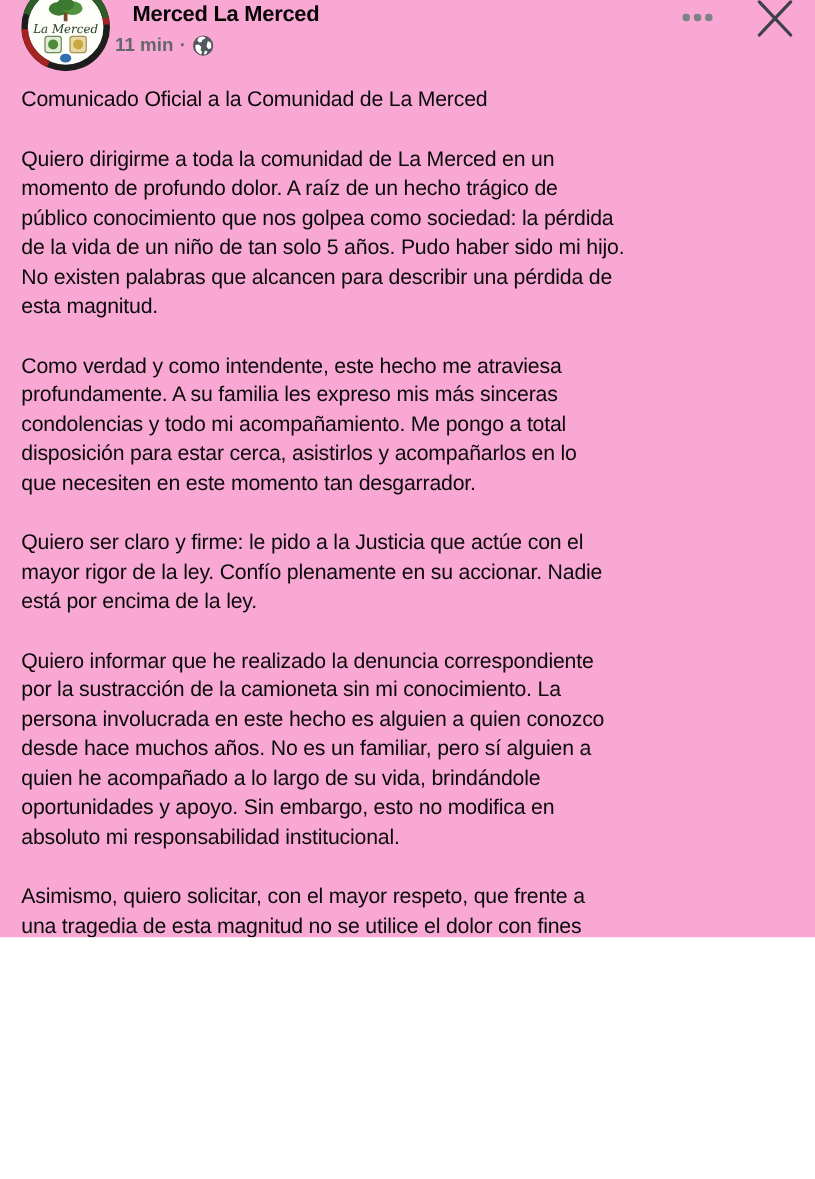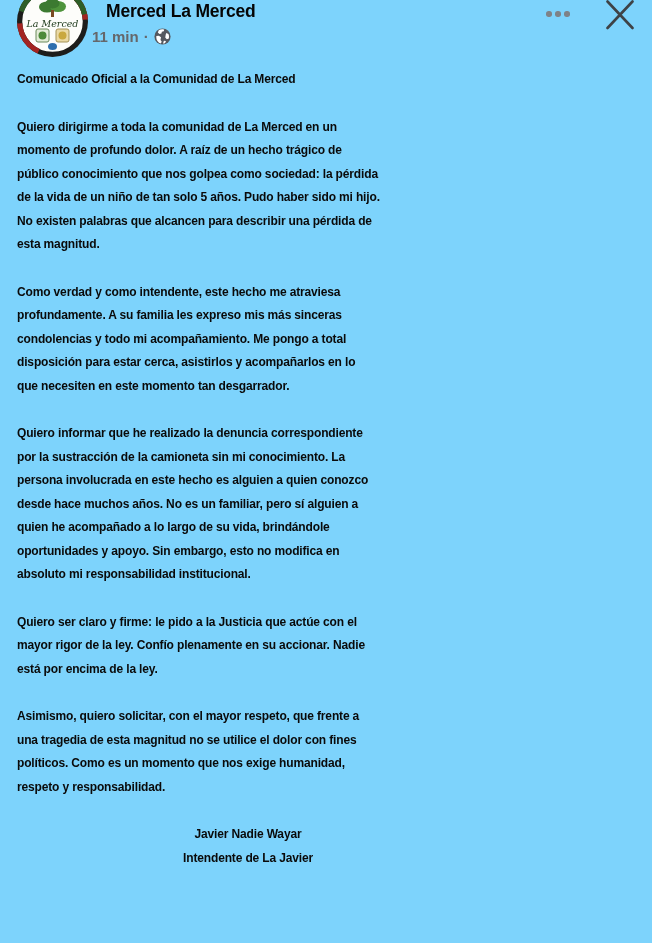--- a/index.html
+++ b/index.html
@@ -1,20 +1,20 @@
 <!DOCTYPE html>
 <html lang="es"><head>
 <meta charset="utf-8">
 <style>
   * { margin:0; padding:0; box-sizing:border-box; }
   html,body { background:#fff; }
   .screen {
     position:relative;
-    width:652px; height:943px;
-    background:#7dd3fc;
+    width:652px; height:750px;
+    background:#f9a8d4;
     overflow:hidden;
     font-family:"Liberation Sans", sans-serif;
   }
   
   .post-header { position:relative; height:56px; }
   .avatar {
     position:absolute; left:17px; top:-14px;
     width:71px; height:71px; border-radius:50%;
     overflow:hidden; cursor:pointer;
   }
@@ -32,21 +32,21 @@
   .globe { display:block; margin-top:1px; }
   .more-btn {
     position:absolute; left:544px; top:9px;
     display:flex; gap:3.5px; padding:2px; cursor:pointer;
   }
   .more-btn .dot { width:5.5px; height:5.5px; border-radius:50%; background:#7e8287; }
   .close-btn { position:absolute; left:603px; top:0px; cursor:pointer; }
   
   .post-body {
     padding:12px 15px 0 17px;
-    font-size:12px; font-weight:700; color:#0a0a0a;
+    font-size:17px; font-weight:400; color:#0a0a0a;
     line-height:23.5px; letter-spacing:-0.15px;
   }
   .post-body p { white-space:pre-line; margin:0 0 24px 0; }
   .signature { margin-left:112px; width:238px; text-align:center; }
   .signature div { line-height:23.5px; }
 </style>
 </head>
 <body>
 
 <div class="screen">
@@ -108,30 +108,30 @@
 momento de profundo dolor. A raíz de un hecho trágico de
 público conocimiento que nos golpea como sociedad: la pérdida
 de la vida de un niño de tan solo 5 años. Pudo haber sido mi hijo.
 No existen palabras que alcancen para describir una pérdida de
 esta magnitud.</p>
     <p>Como verdad y como intendente, este hecho me atraviesa
 profundamente. A su familia les expreso mis más sinceras
 condolencias y todo mi acompañamiento. Me pongo a total
 disposición para estar cerca, asistirlos y acompañarlos en lo
 que necesiten en este momento tan desgarrador.</p>
+    <p>Quiero ser claro y firme: le pido a la Justicia que actúe con el
+mayor rigor de la ley. Confío plenamente en su accionar. Nadie
+está por encima de la ley.</p>
     <p>Quiero informar que he realizado la denuncia correspondiente
 por la sustracción de la camioneta sin mi conocimiento. La
 persona involucrada en este hecho es alguien a quien conozco
 desde hace muchos años. No es un familiar, pero sí alguien a
 quien he acompañado a lo largo de su vida, brindándole
 oportunidades y apoyo. Sin embargo, esto no modifica en
 absoluto mi responsabilidad institucional.</p>
-    <p>Quiero ser claro y firme: le pido a la Justicia que actúe con el
-mayor rigor de la ley. Confío plenamente en su accionar. Nadie
-está por encima de la ley.</p>
     <p>Asimismo, quiero solicitar, con el mayor respeto, que frente a
 una tragedia de esta magnitud no se utilice el dolor con fines
 políticos. Como es un momento que nos exige humanidad,
 respeto y responsabilidad.</p>
 
     <div class="signature">
       <div>Javier Nadie Wayar</div>
       <div>Intendente de La Javier</div>
     </div>
   </main>

